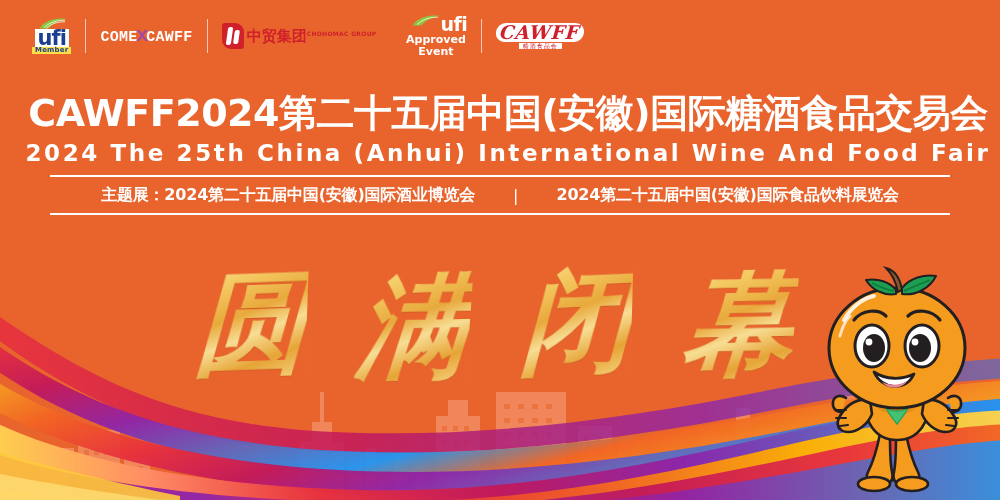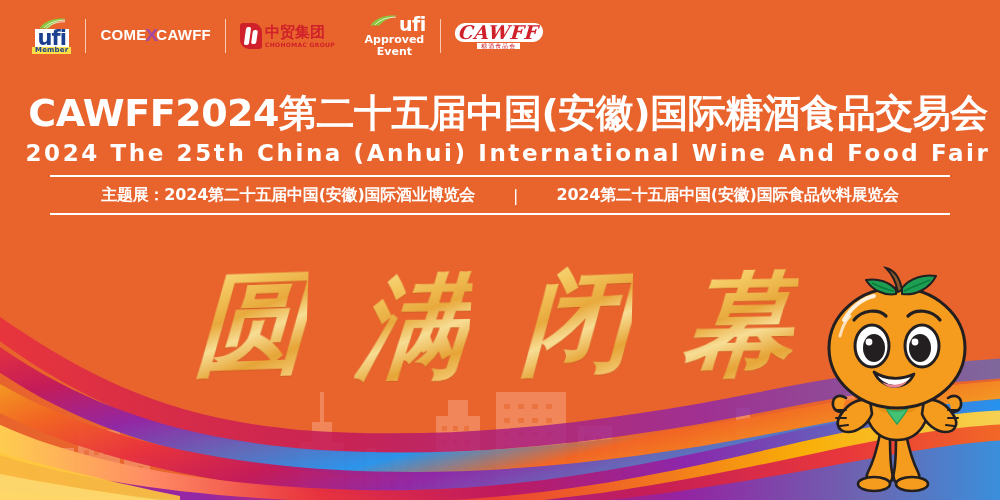--- a/index.html
+++ b/index.html
@@ -70,27 +70,27 @@
     font-size: 7px;
     font-weight: 700;
     color: #1d3f8f;
     background: #fde047;
     padding: 0 3px;
     letter-spacing: 0.2px;
   }
 
   
   .comex {
-    font-family: Liberation Sans, sans-serif;
+    font-family: Liberation Mono, monospace;
     font-weight: 800;
     font-size: 15px;
     color: #ffffff;
     letter-spacing: 0.3px;
     display: flex;
-    align-items: flex-start;
+    align-items: flex-end;
   }
   .comex .xmark {
     color: #a349a4;
     font-size: 17px;
     font-weight: 900;
     margin: 0 -1px;
     transform: scaleX(1.15);
     display: inline-block;
   }
 
@@ -117,21 +117,21 @@
   }
   .ctg-mark::after {
     content: "";
     position: absolute;
     left: 12px; top: 7px;
     width: 5px; height: 14px;
     background: #ffffff;
     border-radius: 2px;
     transform: skewX(-8deg);
   }
-  .ctg-txt { display: flex; flex-direction: column; line-height: 1; }
+  .ctg-txt { display: flex; flex-direction: row; line-height: 1; }
   .ctg-cn {
     font-family: "DejaVu Sans", sans-serif;
     font-size: 15px;
     font-weight: 700;
     color: #d0202a;
     letter-spacing: 0px;
     position: relative;
   }
   .ctg-en {
     font-family: "DejaVu Sans", sans-serif;

